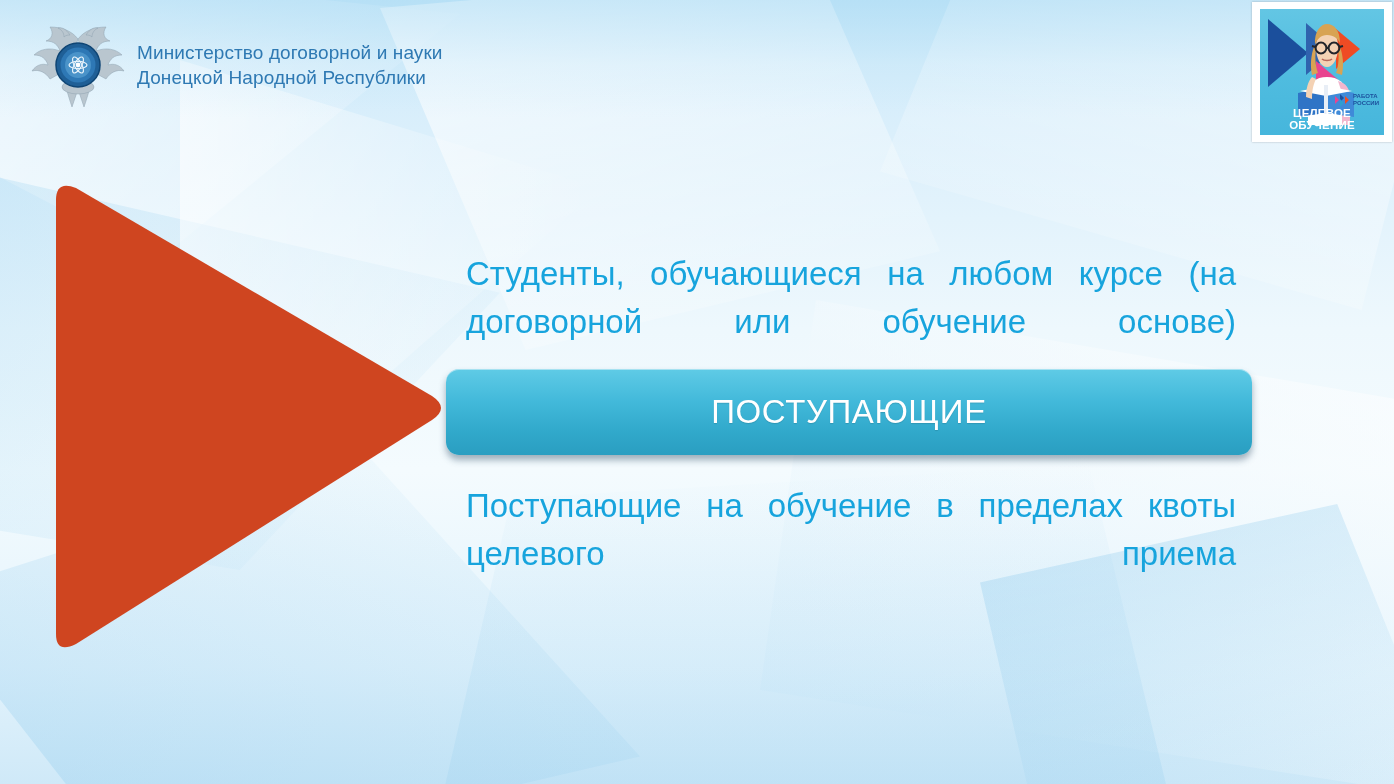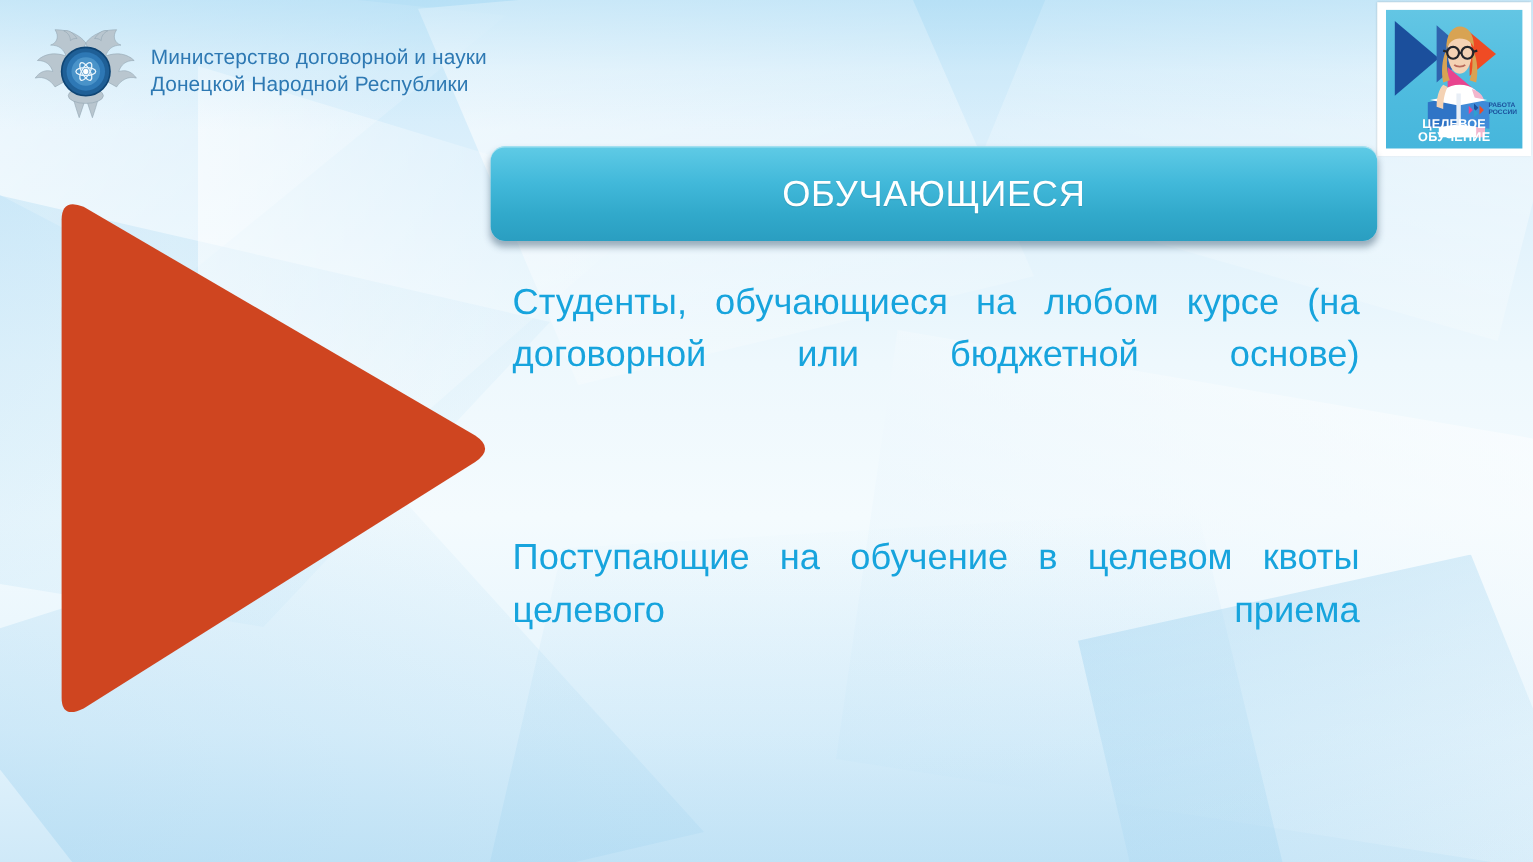--- a/index.html
+++ b/index.html
@@ -302,23 +302,23 @@
     <path d="M24 22
              Q24 2 44 10
              L400 218
              Q418 230 400 242
              L44 466
              Q24 476 24 456
              Z" fill="#cf4520"></path>
   </svg>
 
 
-  <div class="banner" id="banner-students">
-    <span class="banner-label">ОБУЧАЮЩИЕСЯ</span>
+
+  <div class="body-text" id="para-students">Студенты, обучающиеся на любом курсе (на договорной или обучение основе)</div>
+
+  <div class="banner" id="banner-applicants">
+    <span class="banner-label">ПОСТУПАЮЩИЕ</span>
   </div>
 
-  <div class="body-text" id="para-students">Студенты, обучающиеся на любом курсе (на договорной или бюджетной основе)</div>
-
-
-  <div class="body-text" id="para-quota">Поступающие на обучение в целевом квоты целевого приема</div>
+  <div class="body-text" id="para-quota">Поступающие на обучение в пределах квоты целевого приема</div>
 
 
 </div>
 
 </body></html>

